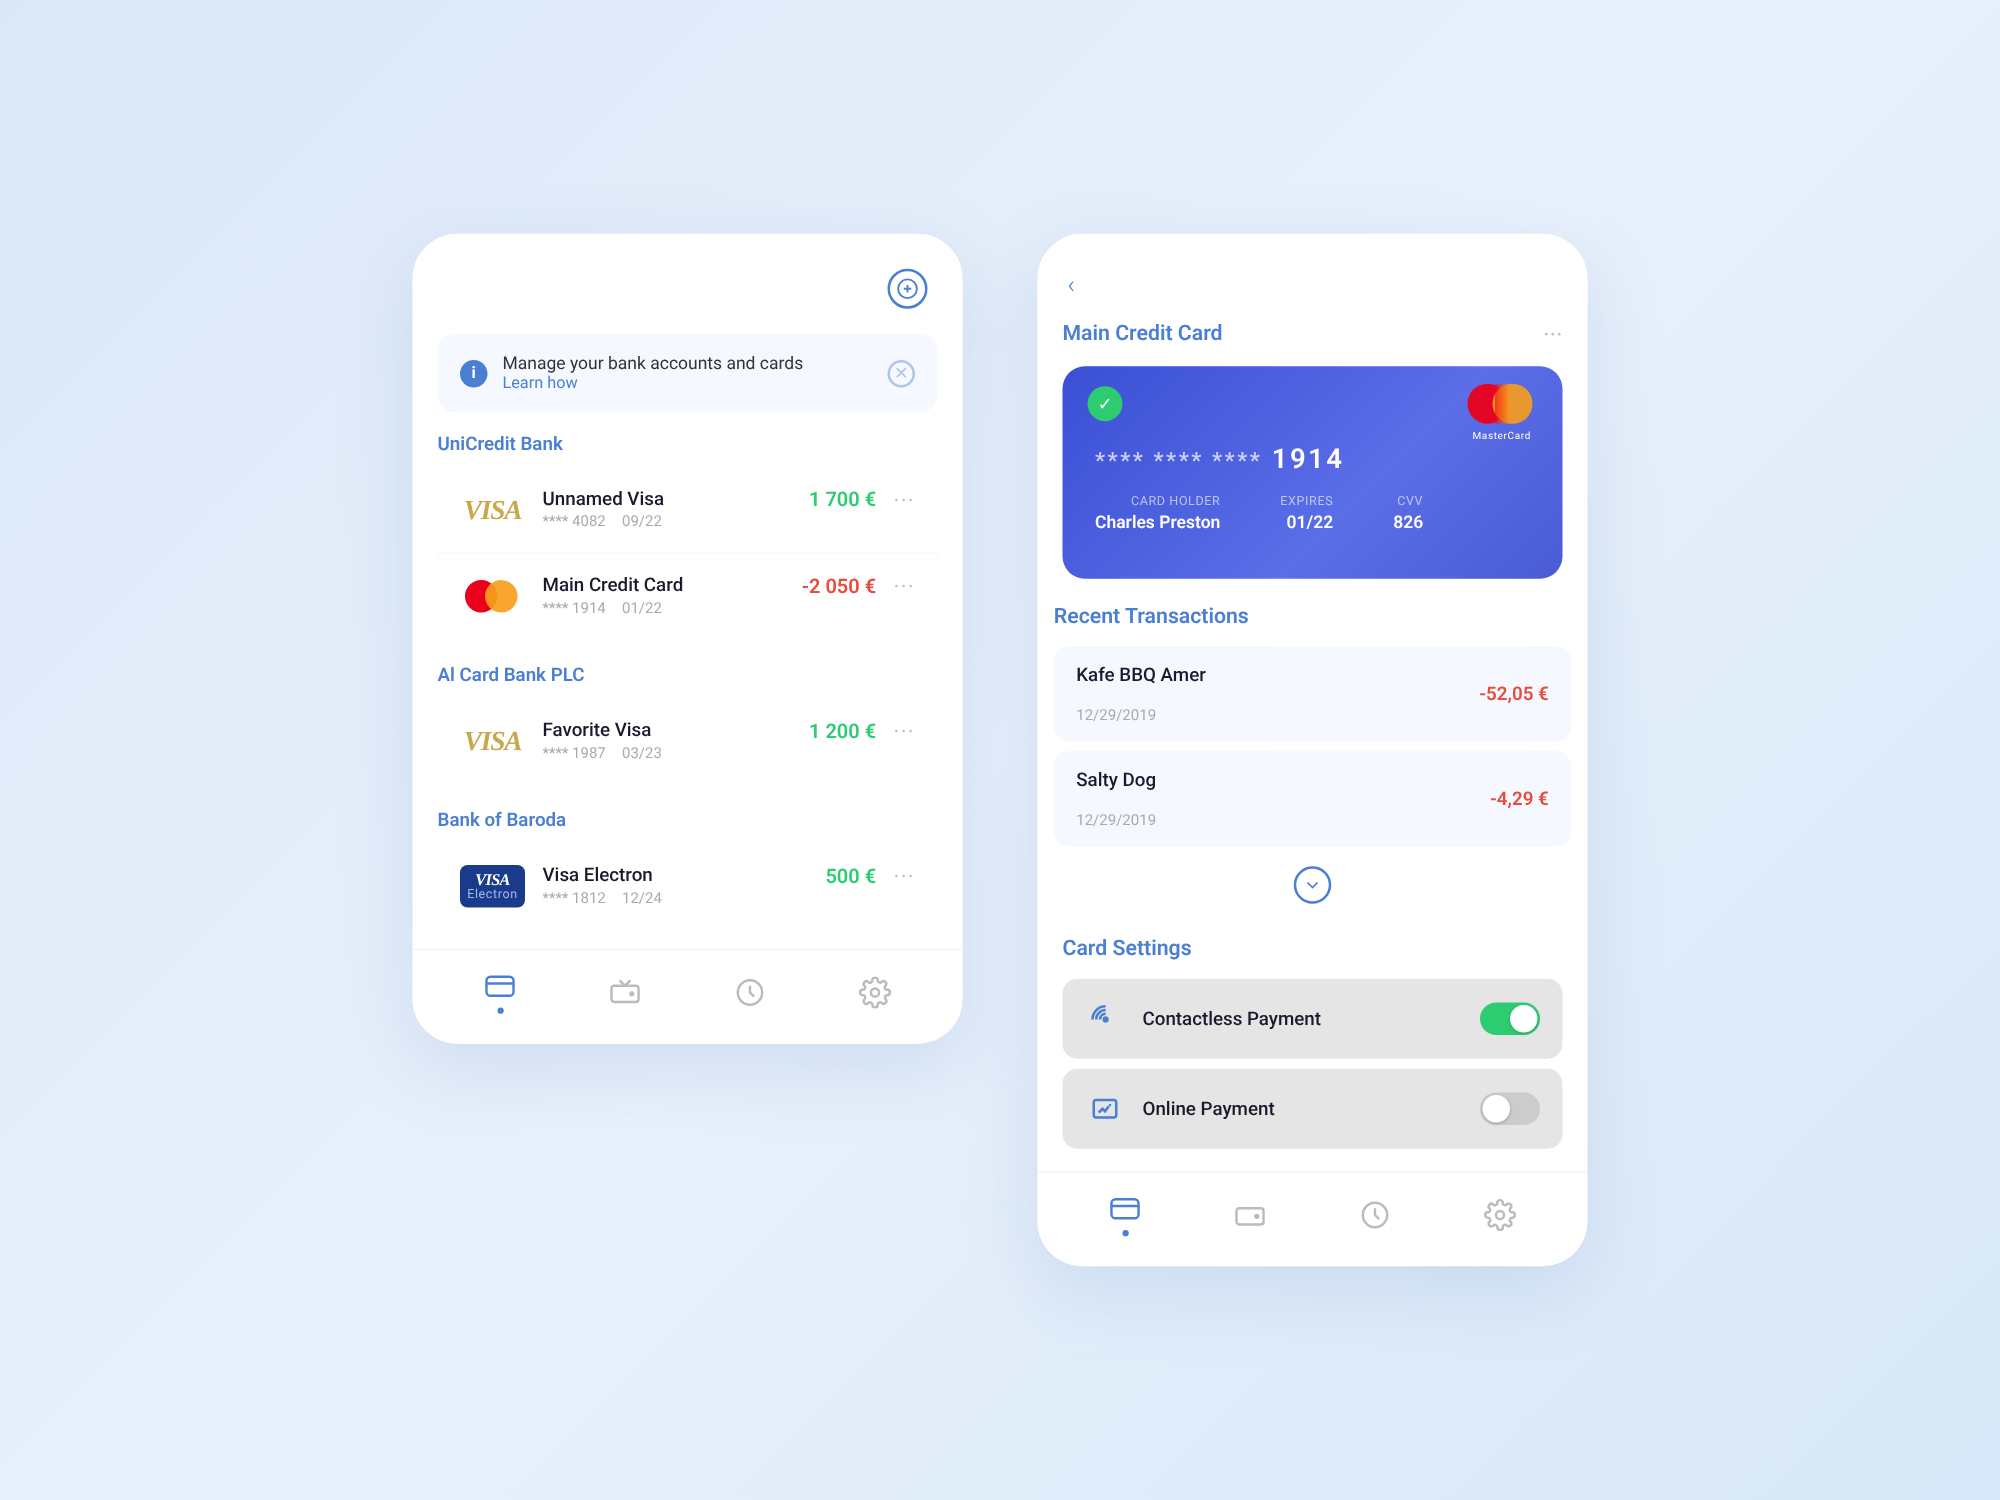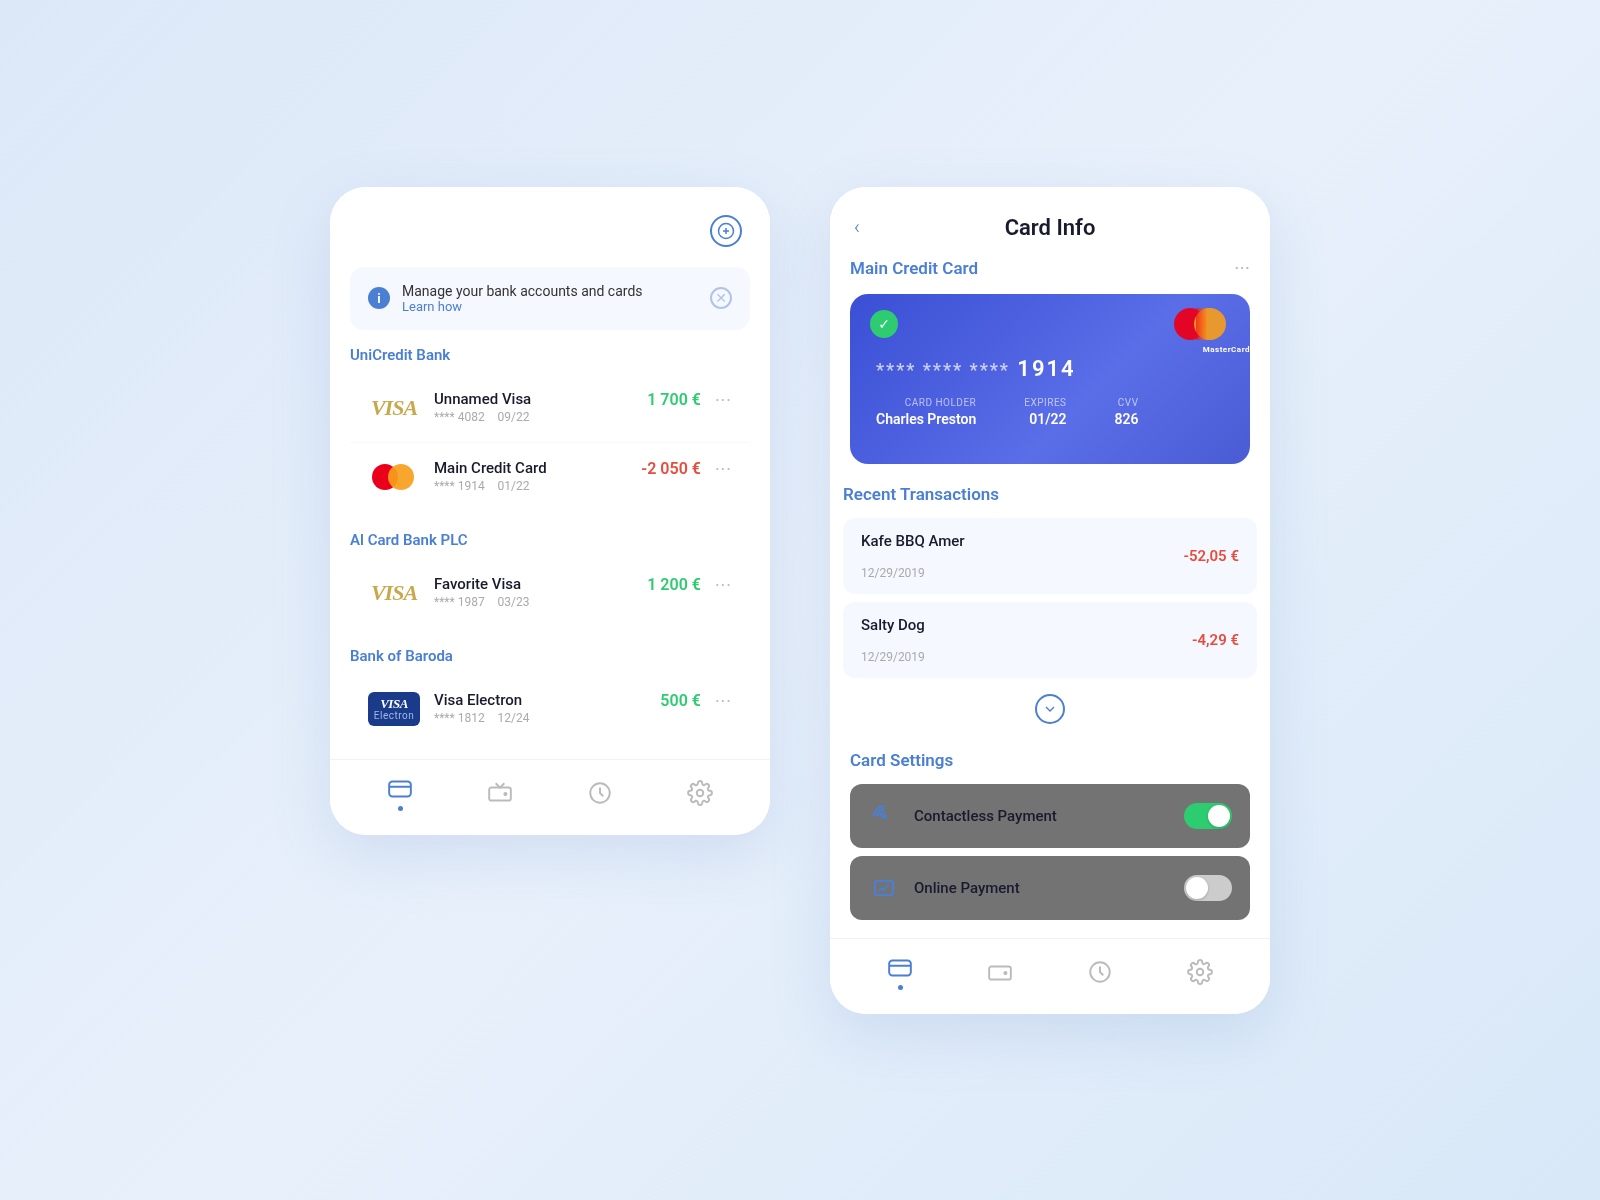--- a/index.html
+++ b/index.html
@@ -310,21 +310,21 @@
       display: flex; align-items: center; justify-content: center;
       color: #4a7fd4;
       font-size: 14px;
     }
 
     
     .card-settings-section {
       padding: 0 20px 10px;
     }
     .setting-row {
-      background: #737373;
+      background: #e5e5e5;
       border-radius: 12px;
       padding: 16px 18px;
       display: flex;
       align-items: center;
       gap: 14px;
       margin-bottom: 8px;
     }
     .setting-icon-wrap {
       width: 32px; height: 32px;
       display: flex; align-items: center; justify-content: center;
@@ -492,38 +492,37 @@
           <path d="M19.4 15a1.65 1.65 0 0 0 .33 1.82l.06.06a2 2 0 0 1-2.83 2.83l-.06-.06a1.65 1.65 0 0 0-1.82-.33 1.65 1.65 0 0 0-1 1.51V21a2 2 0 0 1-4 0v-.09A1.65 1.65 0 0 0 9 19.4a1.65 1.65 0 0 0-1.82.33l-.06.06a2 2 0 0 1-2.83-2.83l.06-.06A1.65 1.65 0 0 0 4.68 15a1.65 1.65 0 0 0-1.51-1H3a2 2 0 0 1 0-4h.09A1.65 1.65 0 0 0 4.6 9a1.65 1.65 0 0 0-.33-1.82l-.06-.06a2 2 0 0 1 2.83-2.83l.06.06A1.65 1.65 0 0 0 9 4.68a1.65 1.65 0 0 0 1-1.51V3a2 2 0 0 1 4 0v.09a1.65 1.65 0 0 0 1 1.51 1.65 1.65 0 0 0 1.82-.33l.06-.06a2 2 0 0 1 2.83 2.83l-.06.06A1.65 1.65 0 0 0 19.4 9a1.65 1.65 0 0 0 1.51 1H21a2 2 0 0 1 0 4h-.09a1.65 1.65 0 0 0-1.51 1z"></path>
         </svg>
       </div>
     </div>
   </div>
 
   <div class="phone">
 
     <div class="right-phone-header">
       <div class="back-btn">‹</div>
-      <div class="right-phone-title">Card Info</div>
       <div style="width:32px"></div>
     </div>
 
     <div class="credit-card-section">
       <div class="section-header">
         <div class="section-title">Main Credit Card</div>
         <div class="more-dots">···</div>
       </div>
 
       <div class="credit-card-visual">
         <div class="cc-check">✓</div>
         <div class="cc-mc-logo">
           <div style="position:relative;width:56px;height:36px;">
             <div style="width:32px;height:32px;background:#eb001b;border-radius:50%;position:absolute;left:0;top:2px;opacity:0.95;"></div>
             <div style="width:32px;height:32px;background:#f79e1b;border-radius:50%;position:absolute;left:20px;top:2px;opacity:0.9;"></div>
             <div style="position:absolute;left:50%;transform:translateX(-50%);top:2px;width:12px;height:32px;background:linear-gradient(to right,#eb001b,#f79e1b);border-radius:0;opacity:0.6;"></div>
-            <div style="position:absolute;left:20px;bottom:-12px;color:#fff;font-size:8px;font-weight:700;letter-spacing:0.5px;width:56px;text-align:right;">MasterCard</div>
+            <div style="position:absolute;left:4px;bottom:-12px;color:#fff;font-size:8px;font-weight:400;letter-spacing:0.5px;width:56px;text-align:left;">MasterCard</div>
           </div>
         </div>
         <div class="cc-number">
           <span class="masked">**** **** ****</span>
           <span style="color:#fff;"> 1914</span>
         </div>
         <div class="cc-details-row">
           <div>
             <div class="cc-detail-label">CARD HOLDER</div>
             <div class="cc-detail-value">Charles Preston</div>

